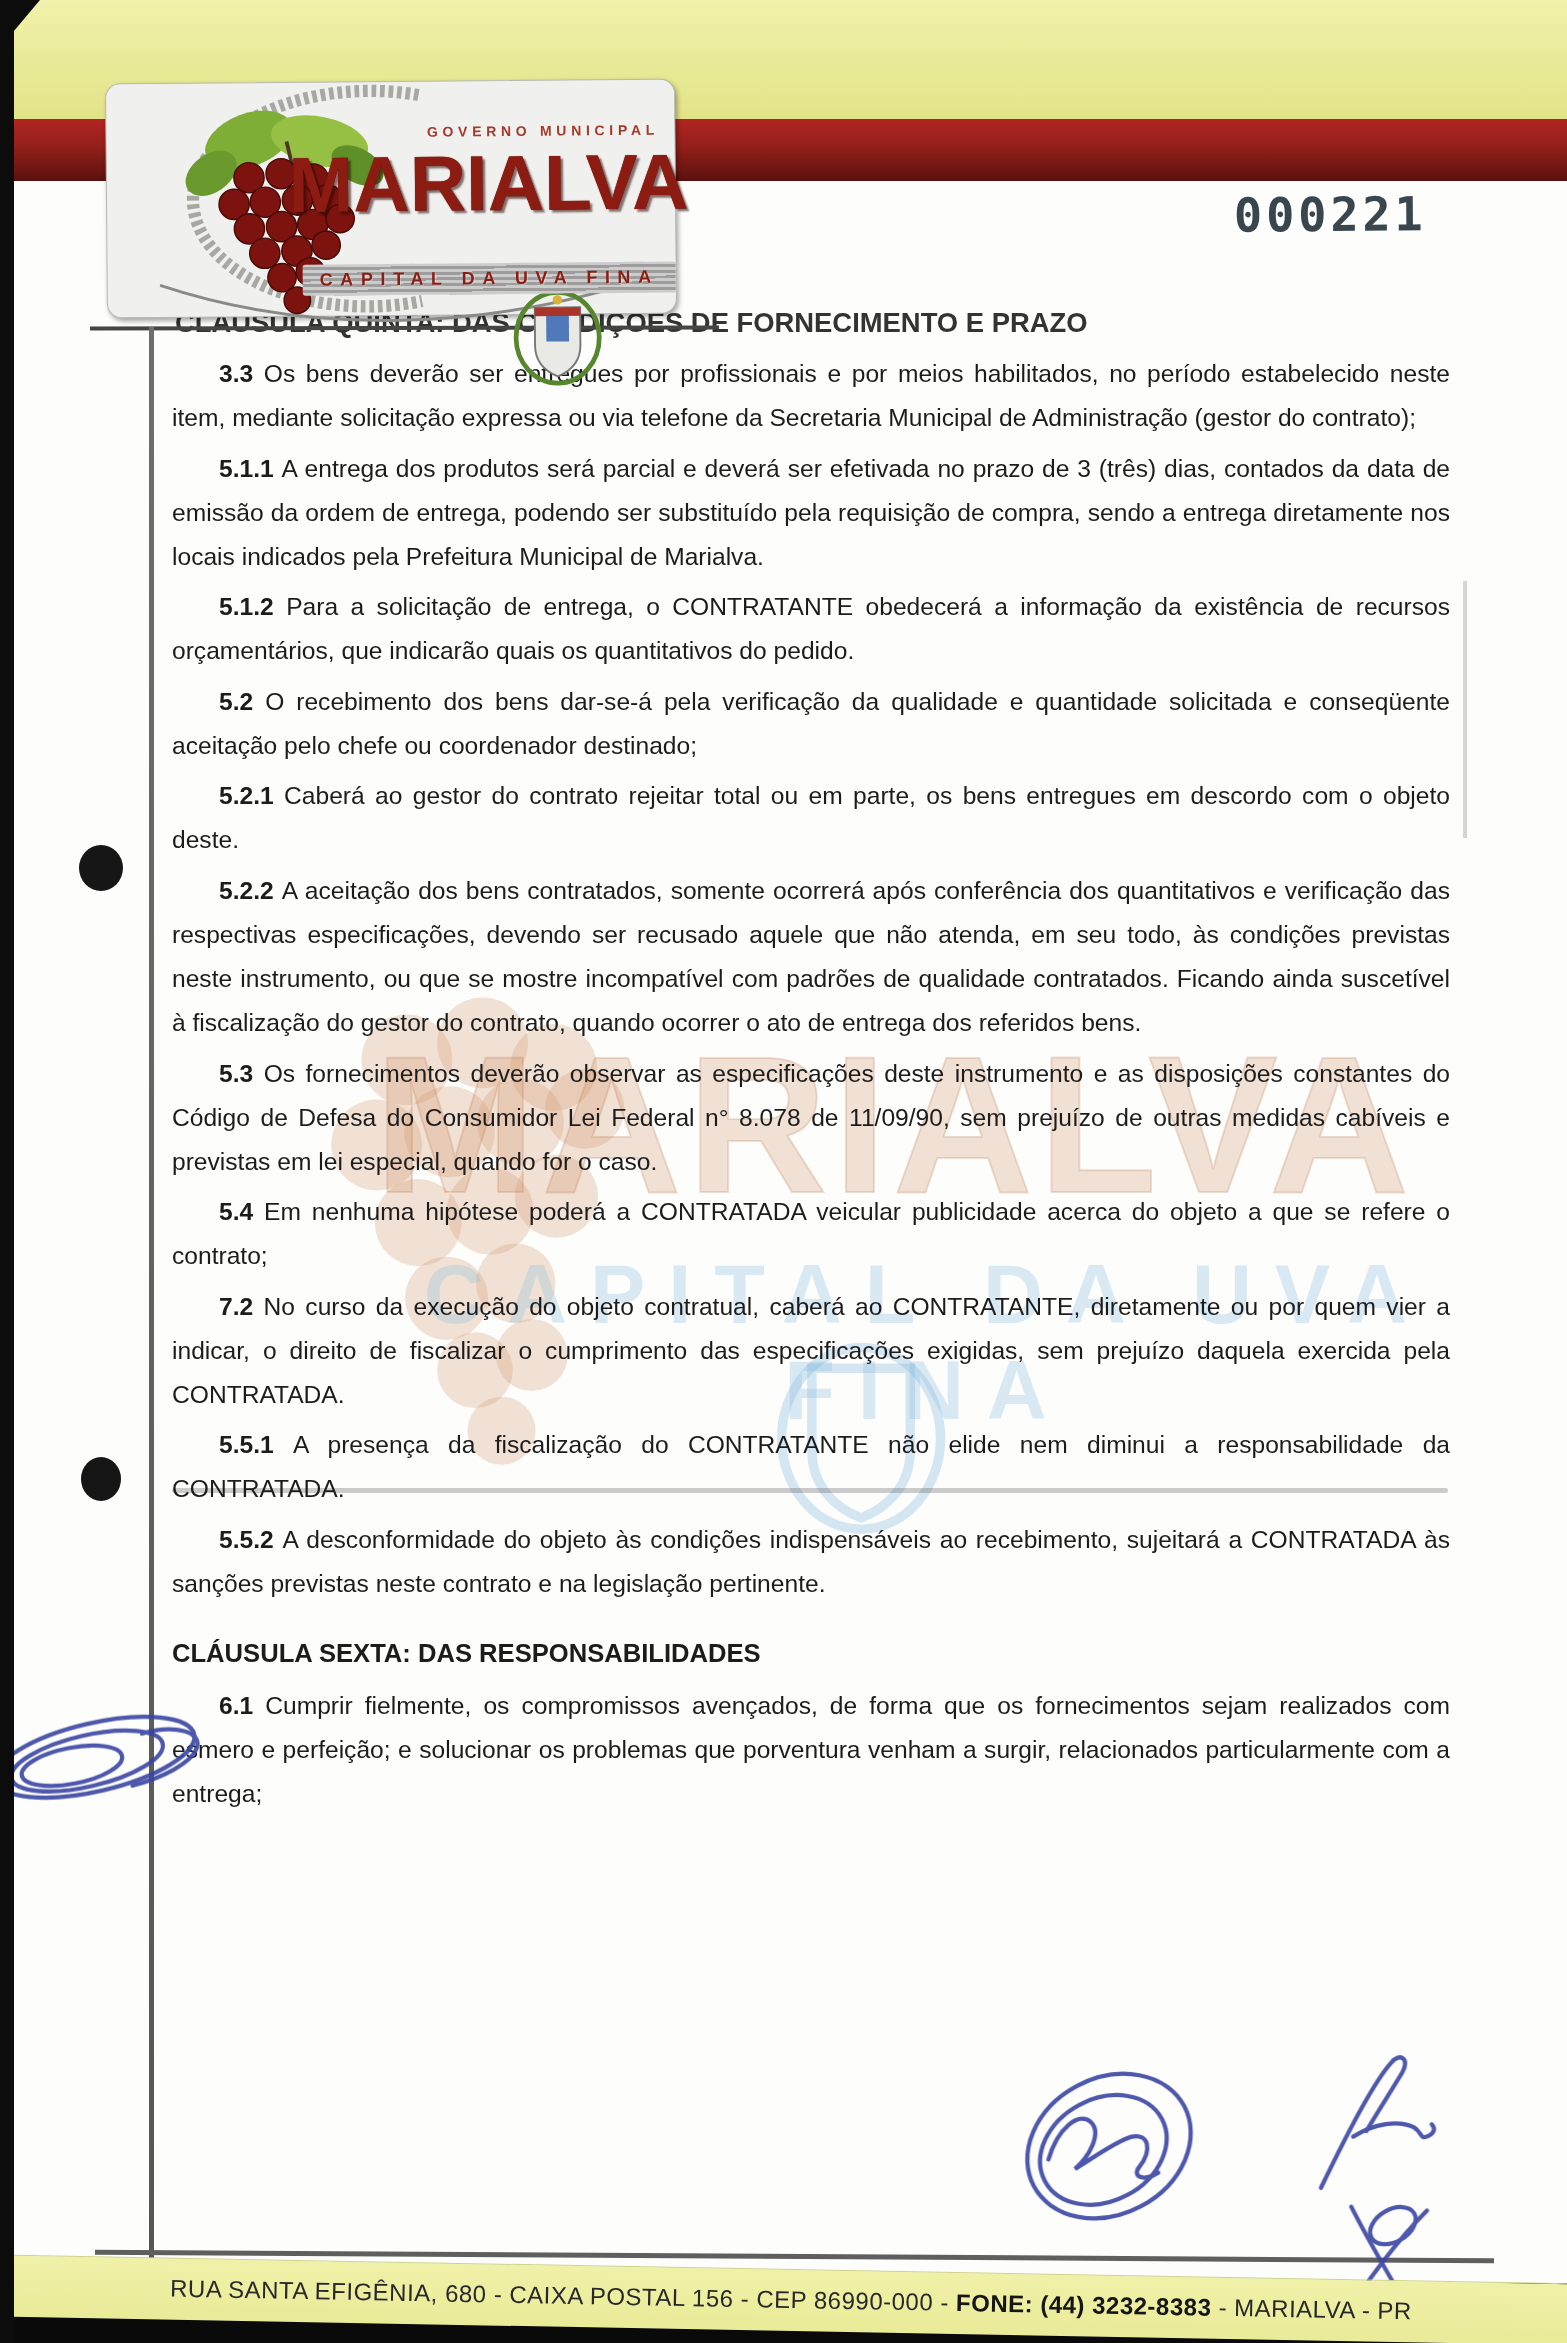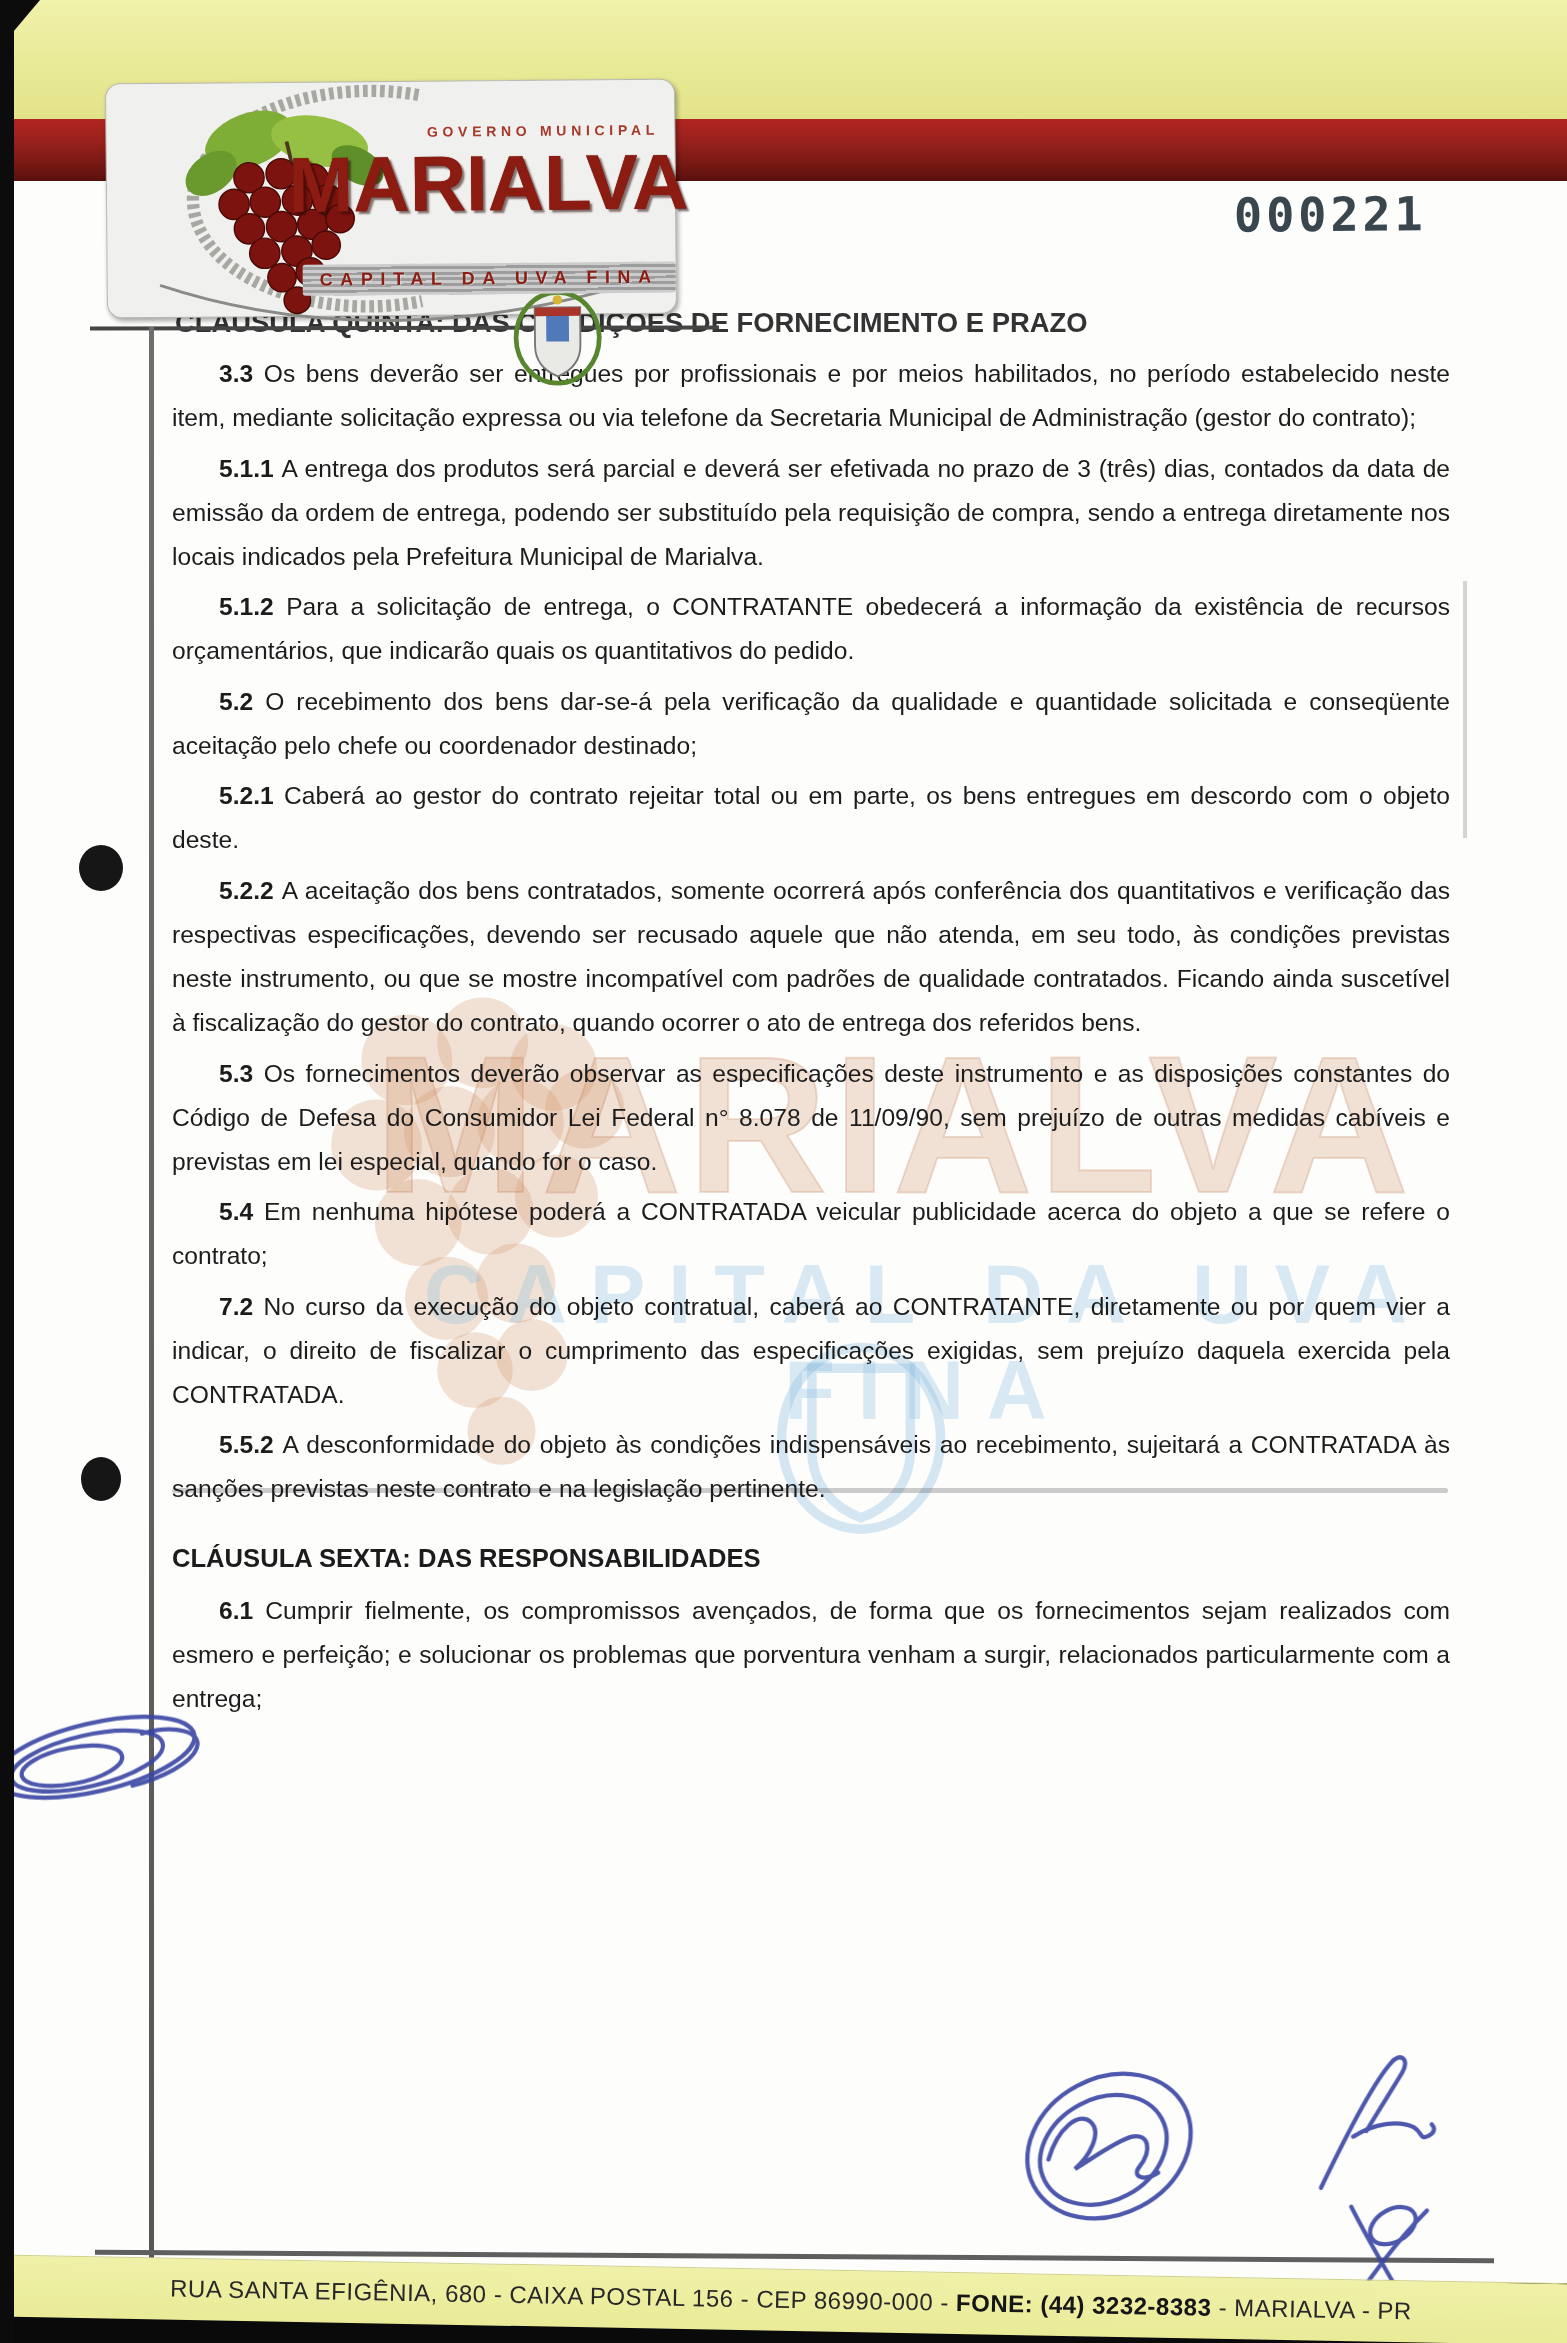--- a/index.html
+++ b/index.html
@@ -124,20 +124,21 @@
   <div class="body-text">
       <p class="para"><b>3.3 </b>Os bens deverão ser entregues por profissionais e por meios habilitados, no período estabelecido neste item, mediante solicitação expressa ou via telefone da Secretaria Municipal de Administração (gestor do contrato);</p>
       <p class="para"><b>5.1.1 </b>A entrega dos produtos será parcial e deverá ser efetivada no prazo de 3 (três) dias, contados da data de emissão da ordem de entrega, podendo ser substituído pela requisição de compra, sendo a entrega diretamente nos locais indicados pela Prefeitura Municipal de Marialva.</p>
       <p class="para"><b>5.1.2 </b>Para a solicitação de entrega, o CONTRATANTE obedecerá a informação da existência de recursos orçamentários, que indicarão quais os quantitativos do pedido.</p>
       <p class="para"><b>5.2 </b>O recebimento dos bens dar-se-á pela verificação da qualidade e quantidade solicitada e conseqüente aceitação pelo chefe ou coordenador destinado;</p>
       <p class="para"><b>5.2.1 </b>Caberá ao gestor do contrato rejeitar total ou em parte, os bens entregues em descordo com o objeto deste.</p>
       <p class="para"><b>5.2.2 </b>A aceitação dos bens contratados, somente ocorrerá após conferência dos quantitativos e verificação das respectivas especificações, devendo ser recusado aquele que não atenda, em seu todo, às condições previstas neste instrumento, ou que se mostre incompatível com padrões de qualidade contratados. Ficando ainda suscetível à fiscalização do gestor do contrato, quando ocorrer o ato de entrega dos referidos bens.</p>
       <p class="para"><b>5.3 </b>Os fornecimentos deverão observar as especificações deste instrumento e as disposições constantes do Código de Defesa do Consumidor Lei Federal n° 8.078 de 11/09/90, sem prejuízo de outras medidas cabíveis e previstas em lei especial, quando for o caso.</p>
       <p class="para"><b>5.4 </b>Em nenhuma hipótese poderá a CONTRATADA veicular publicidade acerca do objeto a que se refere o contrato;</p>
       <p class="para"><b>7.2 </b>No curso da execução do objeto contratual, caberá ao CONTRATANTE, diretamente ou por quem vier a indicar, o direito de fiscalizar o cumprimento das especificações exigidas, sem prejuízo daquela exercida pela CONTRATADA.</p>
+      <p class="para"><b>5.5.1 </b>A presença da fiscalização do CONTRATANTE não elide nem diminui a responsabilidade da CONTRATADA.</p>
       <p class="para"><b>5.5.2 </b>A desconformidade do objeto às condições indispensáveis ao recebimento, sujeitará a CONTRATADA às sanções previstas neste contrato e na legislação pertinente.</p>
       <div class="clause-heading">CLÁUSULA SEXTA: DAS RESPONSABILIDADES</div>
       <p class="para"><b>6.1 </b>Cumprir fielmente, os compromissos avençados, de forma que os fornecimentos sejam realizados com esmero e perfeição; e solucionar os problemas que porventura venham a surgir, relacionados particularmente com a entrega;</p>
     </div>
 
   <div class="logo-box">
     <svg width="568" height="312" viewBox="0 0 600 330">
 
       <path d="M 330 14 A 186 114 0 1 0 332 232" fill="none" stroke="#a8a8a3" stroke-width="13" stroke-dasharray="5 4"></path>
 

